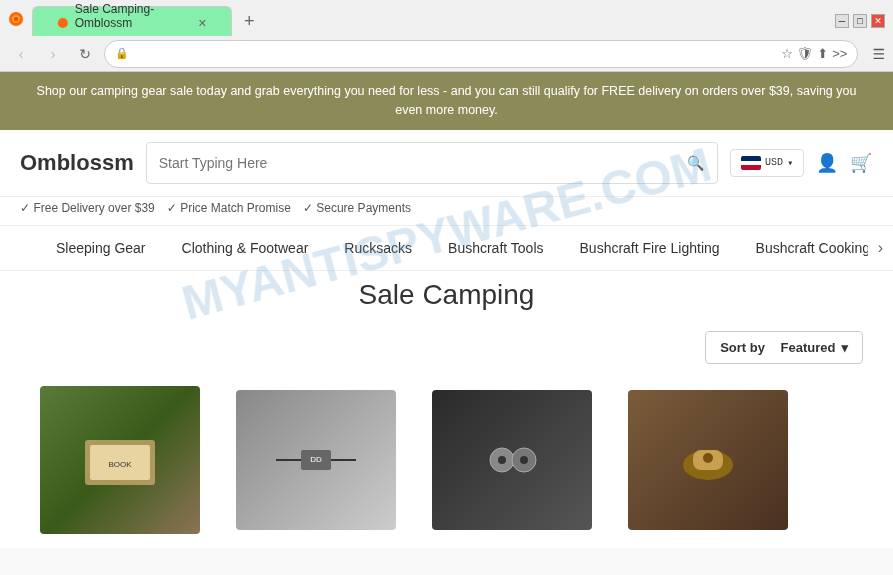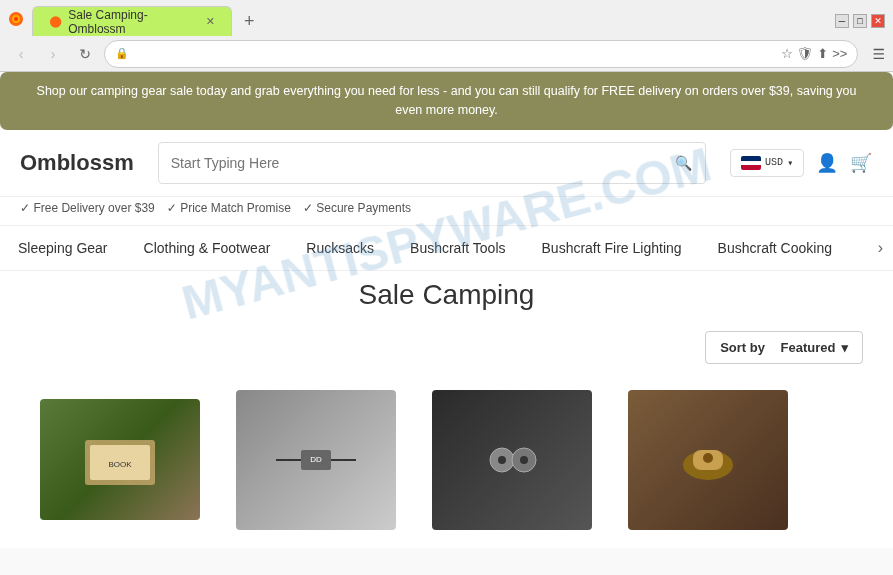--- a/index.html
+++ b/index.html
@@ -1,55 +1,55 @@
 <!DOCTYPE html>
 <html><head>
   <meta charset="utf-8">
   <style>
     * { margin: 0; padding: 0; box-sizing: border-box; }
     body { font-family: Arial, sans-serif; width: 893px; height: 575px; overflow: hidden; background: #f9f9f9; }
     .browser-title-bar { display: flex; align-items: center; padding: 6px 8px 0; height: 36px; background: #f0f0f0; }
-    .browser-tab { display: flex; align-items: center; background: #bef264; border: 1px solid #ccc; border-bottom: none; border-radius: 6px 6px 0 0; padding: 6px 16px; font-size: 12px; color: #333; max-width: 200px; height: 30px; }
+    .browser-tab { display: flex; align-items: flex-end; background: #86efac; border: 1px solid #ccc; border-bottom: none; border-radius: 6px 6px 0 0; padding: 6px 24px; font-size: 12px; color: #333; max-width: 200px; height: 30px; }
     .browser-tab .favicon { width: 14px; height: 14px; margin-right: 6px; }
     .browser-tab .close-btn { margin-left: 8px; color: #666; font-size: 11px; cursor: pointer; }
     .browser-new-tab { background: none; border: none; font-size: 18px; color: #666; cursor: pointer; margin-left: 6px; padding: 2px 6px; }
     .browser-controls { display: flex; align-items: center; padding: 4px 8px; background: #f0f0f0; border-bottom: 1px solid #ccc; height: 36px; gap: 6px; }
     .nav-btn { background: none; border: none; cursor: pointer; color: #666; font-size: 14px; padding: 4px; border-radius: 50%; width: 26px; height: 26px; display: flex; align-items: center; justify-content: center; }
     .nav-btn:disabled { color: #bbb; }
     .address-bar { flex: 1; display: flex; align-items: center; background: #fff; border: 1px solid #ccc; border-radius: 20px; padding: 4px 10px; height: 28px; font-size: 12px; }
     .address-bar .lock-icon { color: #666; margin-right: 4px; font-size: 11px; }
     .address-bar .url-text { color: #555; font-size: 12px; }
     .address-bar .url-text span { color: #1a73e8; }
     .address-bar-icons { display: flex; align-items: center; gap: 4px; margin-left: auto; }
     .address-bar-icons span { color: #666; font-size: 13px; cursor: pointer; }
     .browser-right-icons { display: flex; align-items: center; gap: 8px; margin-left: 8px; }
     .browser-right-icons span { color: #555; font-size: 14px; cursor: pointer; }
     .window-controls { display: flex; align-items: center; gap: 4px; margin-left: auto; }
     .win-btn { width: 14px; height: 14px; border: 1px solid #aaa; background: #e0e0e0; cursor: pointer; display: flex; align-items: center; justify-content: center; font-size: 9px; }
 
     
-    .promo-banner { background: #8b8b5a; color: #fff; text-align: center; padding: 10px 25px; font-size: 12.5px; line-height: 1.5; border-radius: 7px; }
-
-    
-    .site-header { background: #fff; padding: 12px 20px; display: flex; align-items: center; gap: 24px; border-bottom: 1px solid #eee; }
+    .promo-banner { background: #8b8b5a; color: #fff; text-align: center; padding: 10px 25px; font-size: 12.5px; line-height: 1.5; }
+
+    
+    .site-header { background: #fff; padding: 12px 20px; display: flex; align-items: center; gap: 12px; border-bottom: 1px solid #eee; }
     .site-logo { font-size: 22px; font-weight: bold; color: #333; white-space: nowrap; }
     .search-bar { flex: 1; display: flex; align-items: center; border: 1px solid #ddd; border-radius: 4px; padding: 12px 12px; background: #fff; }
     .search-bar input { flex: 1; border: none; outline: none; font-size: 14px; color: #999; }
     .search-bar .search-icon { color: #555; font-size: 14px; cursor: pointer; }
     .header-right { display: flex; align-items: center; gap: 12px; }
     .currency-selector { display: flex; align-items: center; gap: 4px; border: 1px solid #ddd; border-radius: 4px; padding: 6px 10px; cursor: pointer; font-size: 10px; color: #333; background: #fff; font-family: Liberation Mono, monospace; }
     .flag-icon { width: 20px; height: 14px; background: linear-gradient(to bottom, #002868 33%, #fff 33%, #fff 66%, #BF0A30 66%); border-radius: 2px; display: inline-block; }
     .header-icon { font-size: 18px; color: #333; cursor: pointer; }
 
     
     .feature-badges { background: #fff; padding: 4px 20px 10px; display: flex; gap: 12px; font-size: 12px; color: #555; }
 
     
     .site-nav { background: #fff; border-top: 1px solid #eee; border-bottom: 1px solid #eee; display: flex; align-items: center; overflow: hidden; }
-    .nav-items { display: flex; overflow: hidden; flex: 1; }
+    .nav-items { display: flex; overflow: hidden; flex: 1; margin-left: 38px; }
     .nav-item { padding: 14px 18px; font-size: 14px; color: #333; white-space: nowrap; cursor: pointer; }
     .nav-arrow { padding: 12px 10px; color: #666; cursor: pointer; font-size: 16px; }
 
     
     .main-content { background: #fff; padding: 8px 30px; }
     .page-title { text-align: center; font-size: 28px; font-weight: 400; color: #333; margin-bottom: 20px; }
     .sort-bar { display: flex; justify-content: flex-end; margin-bottom: 16px; }
     .sort-select { border: 1px solid #ccc; border-radius: 4px; padding: 8px 14px; font-size: 13px; color: #333; background: #fff; cursor: pointer; display: flex; align-items: center; gap: 6px; font-weight: bold; }
 
     
@@ -155,21 +155,21 @@
     <div class="sort-select">
       <span>Sort by</span>
       &nbsp;
       <span>Featured</span>
       <span>▾</span>
     </div>
   </div>
 
   <div class="products-area">
     <div class="product-image-box">
-      <div style="width:160px; height:121px; background: linear-gradient(135deg, #5a7a3a 0%, #3a5a1a 50%, #8b7355 100%); border-radius:4px; display:flex; align-items:center; justify-content:center;">
+      <div style="width:160px; height:148px; background: linear-gradient(135deg, #5a7a3a 0%, #3a5a1a 50%, #8b7355 100%); border-radius:4px; display:flex; align-items:center; justify-content:center;">
         <svg width="80" height="60" viewBox="0 0 80 60">
           <rect x="5" y="10" width="70" height="45" rx="3" fill="#c8a86b" opacity="0.8"></rect>
           <rect x="10" y="15" width="60" height="35" rx="2" fill="#e8d4a0"></rect>
           <text x="40" y="37" text-anchor="middle" font-size="8" fill="#333">BOOK</text>
         </svg>
       </div>
     </div>
     <div class="product-image-box">
       <div style="width:160px; height:140px; background: linear-gradient(135deg, #888 0%, #ccc 100%); border-radius:4px; display:flex; align-items:center; justify-content:center;">
         <svg width="100" height="50" viewBox="0 0 100 50">

